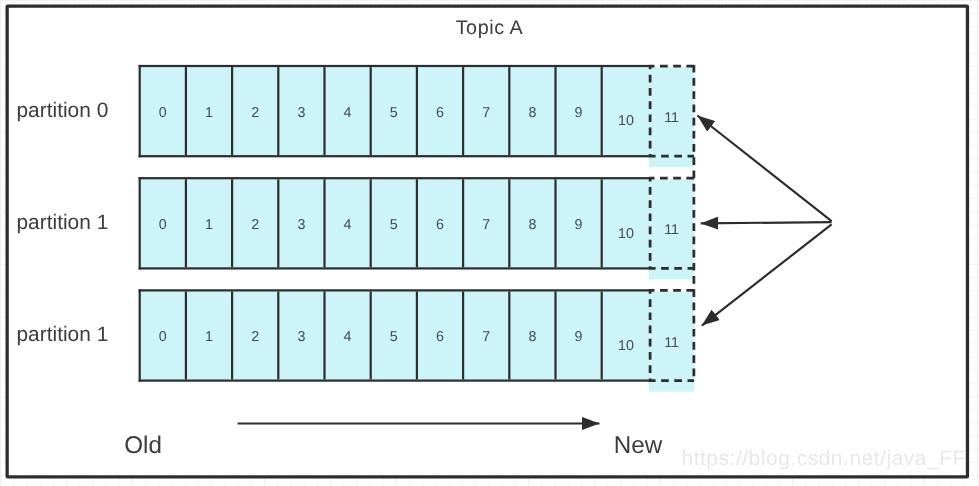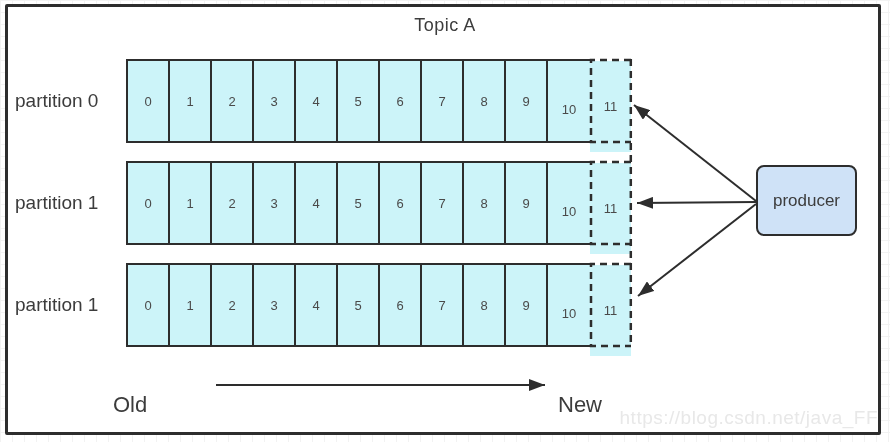--- a/index.html
+++ b/index.html
@@ -148,21 +148,20 @@
         <div class="cell">5</div>
         <div class="cell">6</div>
         <div class="cell">7</div>
         <div class="cell">8</div>
         <div class="cell">9</div>
         <div class="cell">10</div>
       </div>
     <div class="cell-dashed">11</div>
   </div>
 
-  <div class="producer">producer</div>
 
   <div class="tl-label tl-old">Old</div>
   <div class="tl-label tl-new">New</div>
 
   <div class="watermark">https://blog.csdn.net/java_FF</div>
 
   <svg class="overlay" width="890" height="442" viewBox="0 0 890 442">
     <defs>
       <marker id="ah" markerWidth="8" markerHeight="6" refX="8" refY="3" orient="auto" markerUnits="strokeWidth">
         <path d="M0,0 L8,3 L0,6 Z" style="fill:var(--line)"></path>

